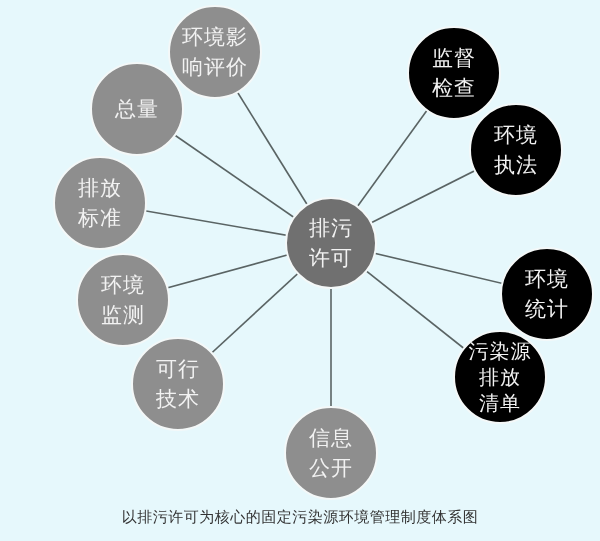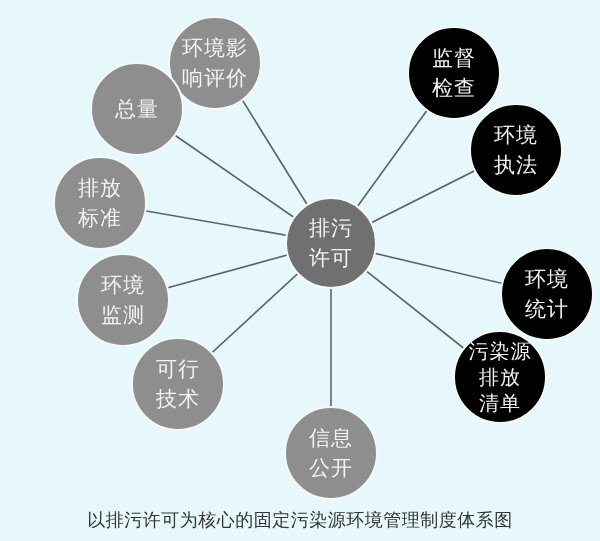--- a/index.html
+++ b/index.html
@@ -22,42 +22,42 @@
       line-height: 30px;
       letter-spacing: 1px;
       white-space: pre-line;
     }
     .node.light { background: #8e8e8e; }
     .node.dark  { background: #000000; }
     .node.center { background: #707070; justify-content: center; }
     .node.three { font-size: 20px; line-height: 26px; }
     .caption {
       position: absolute; left: 0; width: 600px; top: 508px;
-      text-align: center; font-size: 18px; color: #333;
+      text-align: center; font-size: 15px; color: #333;
       letter-spacing: 0.5px;
     }
   </style>
 </head>
 <body>
 
 <div id="diagram">
   <svg id="edges" width="600" height="541" style="position:absolute;left:0;top:0">
       <line x1="331" y1="243" x2="215" y2="56" stroke="#5a6464" stroke-width="1.6"></line>
       <line x1="331" y1="243" x2="137" y2="109" stroke="#5a6464" stroke-width="1.6"></line>
       <line x1="331" y1="243" x2="100" y2="203" stroke="#5a6464" stroke-width="1.6"></line>
       <line x1="331" y1="243" x2="123" y2="300" stroke="#5a6464" stroke-width="1.6"></line>
       <line x1="331" y1="243" x2="178" y2="384" stroke="#5a6464" stroke-width="1.6"></line>
       <line x1="331" y1="243" x2="331" y2="441" stroke="#5a6464" stroke-width="1.6"></line>
       <line x1="331" y1="243" x2="454" y2="73" stroke="#5a6464" stroke-width="1.6"></line>
       <line x1="331" y1="243" x2="516" y2="150" stroke="#5a6464" stroke-width="1.6"></line>
       <line x1="331" y1="243" x2="547" y2="294" stroke="#5a6464" stroke-width="1.6"></line>
       <line x1="331" y1="243" x2="500" y2="377" stroke="#5a6464" stroke-width="1.6"></line>
     </svg>
   <div id="node-layer">
-      <div class="node light" style="left: 168px; top: 16px; width: 94px; height: 94px;"><span>环境影
+      <div class="node light" style="left: 168px; top: 5px; width: 94px; height: 94px;"><span>环境影
 响评价</span></div>
       <div class="node light" style="left: 90px; top: 62px; width: 94px; height: 94px; text-align: center;"><span>总量</span></div>
       <div class="node light" style="left: 53px; top: 156px; width: 94px; height: 94px;"><span>排放
 标准</span></div>
       <div class="node light" style="left: 76px; top: 253px; width: 94px; height: 94px;"><span>环境
 监测</span></div>
       <div class="node light" style="left: 131px; top: 337px; width: 94px; height: 94px;"><span>可行
 技术</span></div>
       <div class="node light" style="left: 284px; top: 406px; width: 94px; height: 94px;"><span>信息
 公开</span></div>

